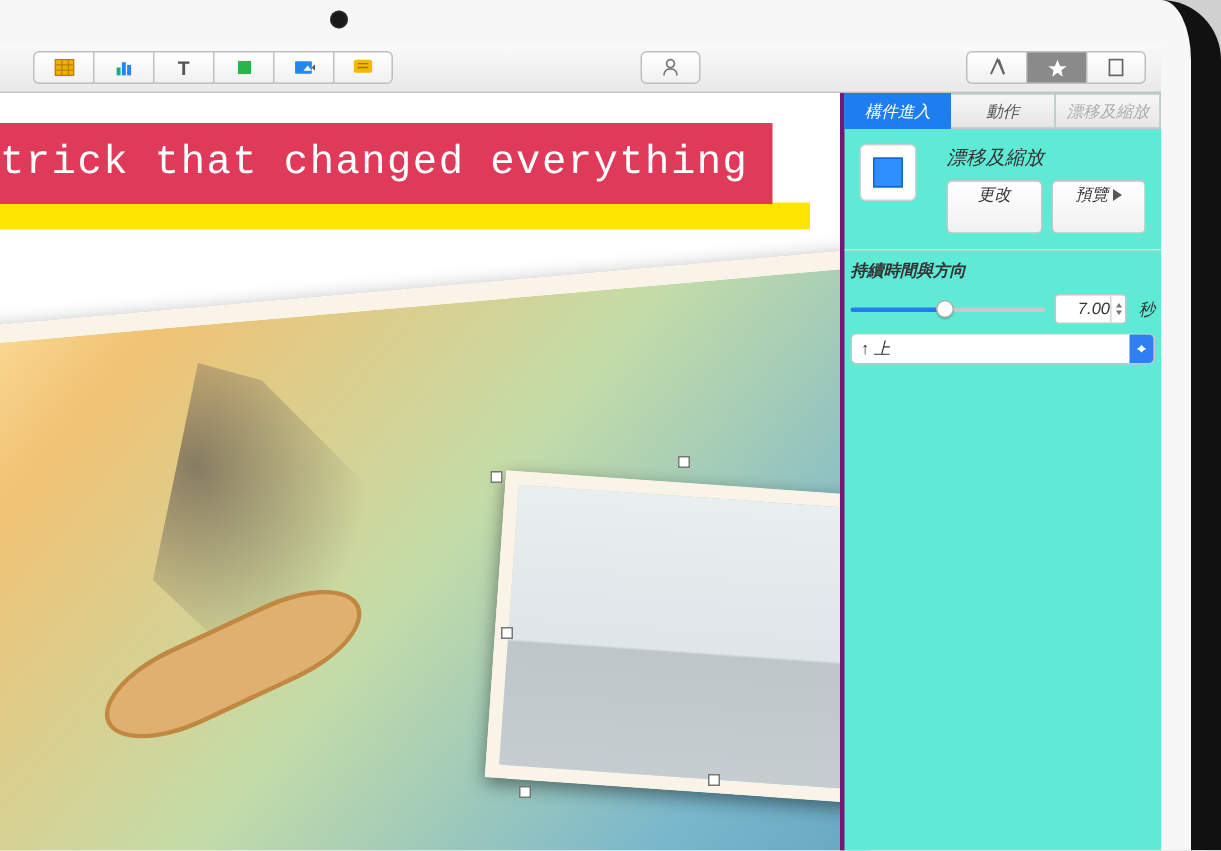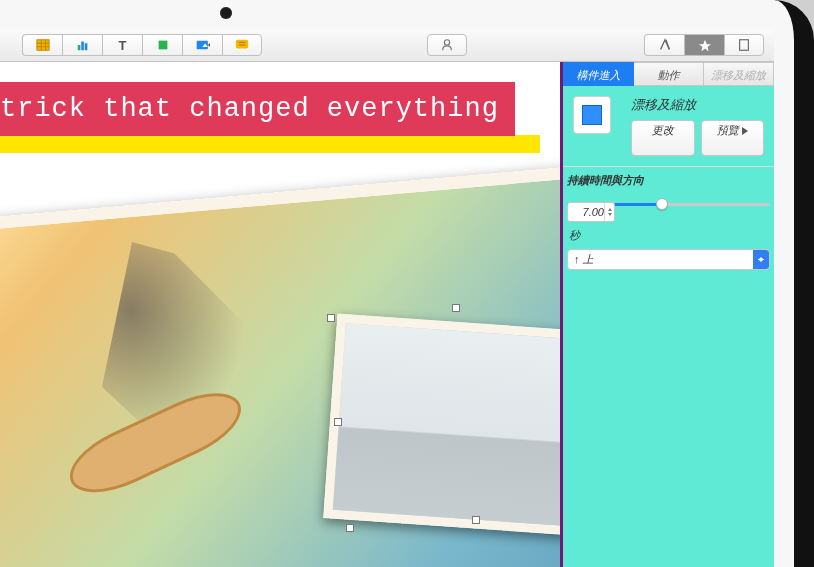--- a/index.html
+++ b/index.html
@@ -104,21 +104,21 @@
   .effect-name { font-size:13px; font-weight:500; margin-bottom:6px;}
   .btn-row { display:flex; gap:6px;}
   .mini-btn {
     flex:1; height:36px; line-height:18px; text-align:center;
     border:1px solid #c6c6c6; border-radius:4px;
     background:linear-gradient(#fff,#f1f1f1);
     font-size:11px;
   }
   .section { padding:6px 4px 10px; border-top:1px solid #dcdcdc;}
   .section-title{ font-size:11px; font-weight:600; margin-bottom:8px;}
-  .slider-row{ display:flex; gap:6px;flex-direction:column;}
+  .slider-row{ display:flex; align-items:center; gap:6px;}
   .slider{ flex:1; position:relative; height:16px;}
   .slider-track{ position:absolute; top:7px; left:0; right:0; height:3px; background:#c9c9c9; border-radius:2px;}
   .slider-fill{ position:absolute; top:7px; left:0; width:45%; height:3px; background:#1e7df0; border-radius:2px;}
   .slider-knob{ position:absolute; top:2px; left:44%; width:12px; height:12px; border-radius:50%; background:#fff; border:1px solid #b0b0b0; box-shadow:0 1px 1px rgba(0,0,0,.2);}
   .num-field{ width:48px; height:20px; border:1px solid #c6c6c6; border-radius:3px; background:#fff; font-size:11px; text-align:right; padding:0 10px 0 2px; line-height:18px; position:relative;}
   .num-field .step{ position:absolute; right:0; top:0; bottom:0; width:10px; border-left:1px solid #d8d8d8;}
   .num-field .step::before,.num-field .step::after{content:"";position:absolute;left:3px;border:2px solid transparent;}
   .num-field .step::before{top:3px;border-bottom:3px solid #777;}
   .num-field .step::after{bottom:3px;border-top:3px solid #777;}
   .unit{ font-size:11px; margin-left:2px;}

